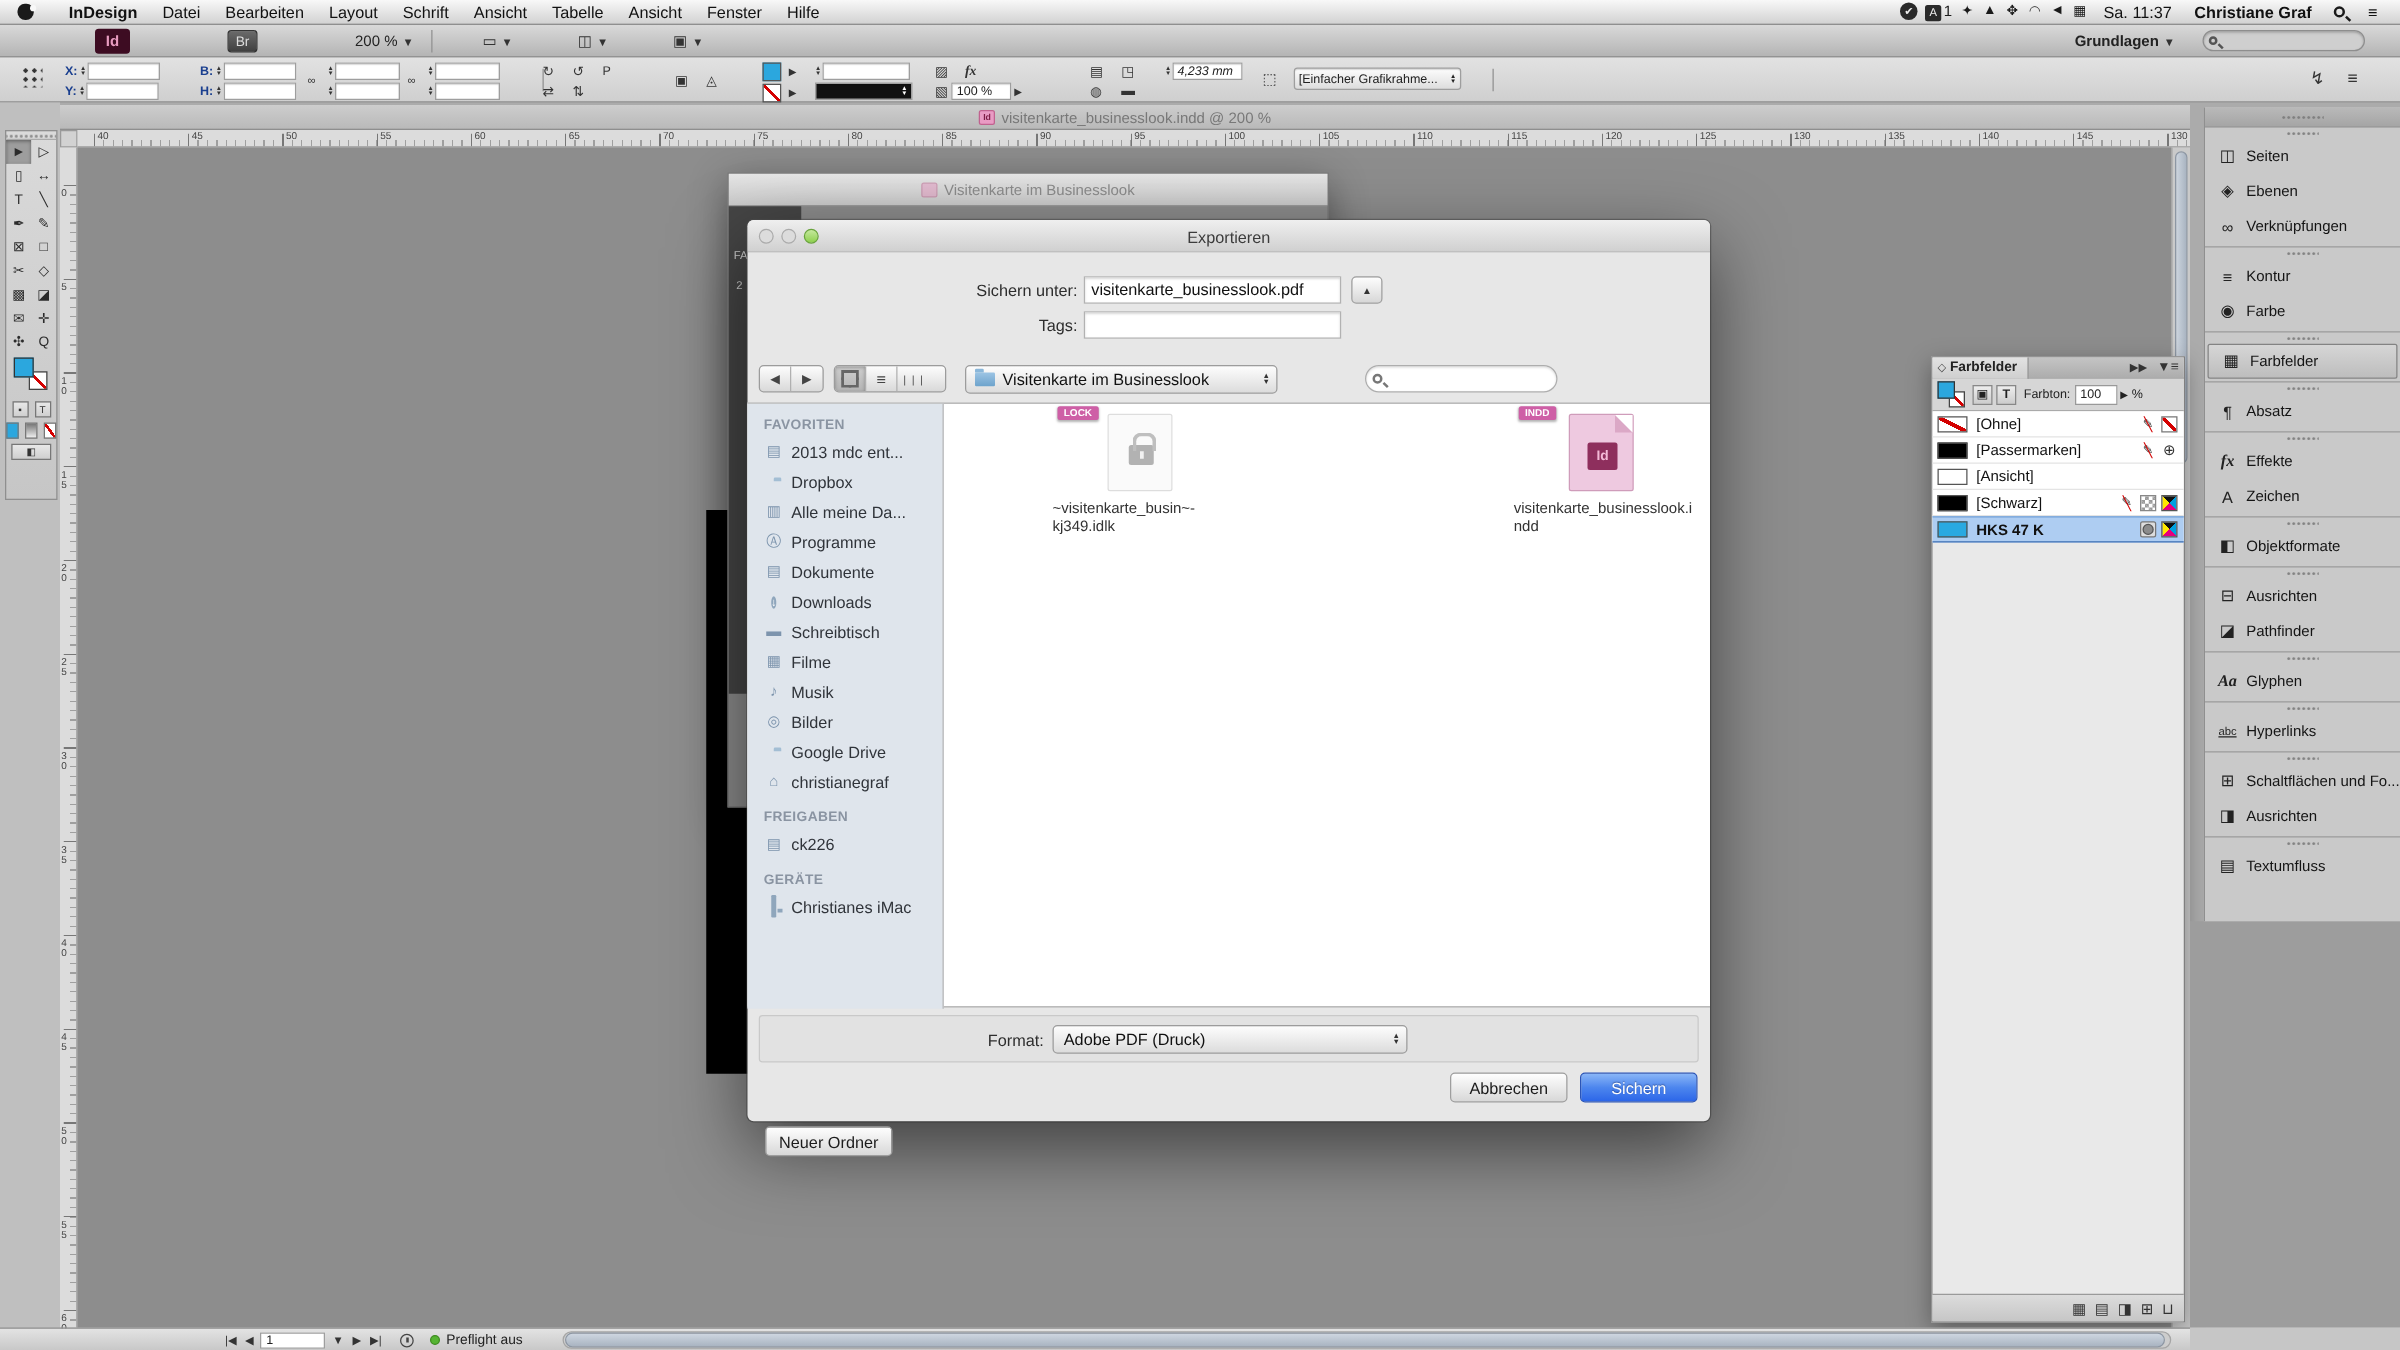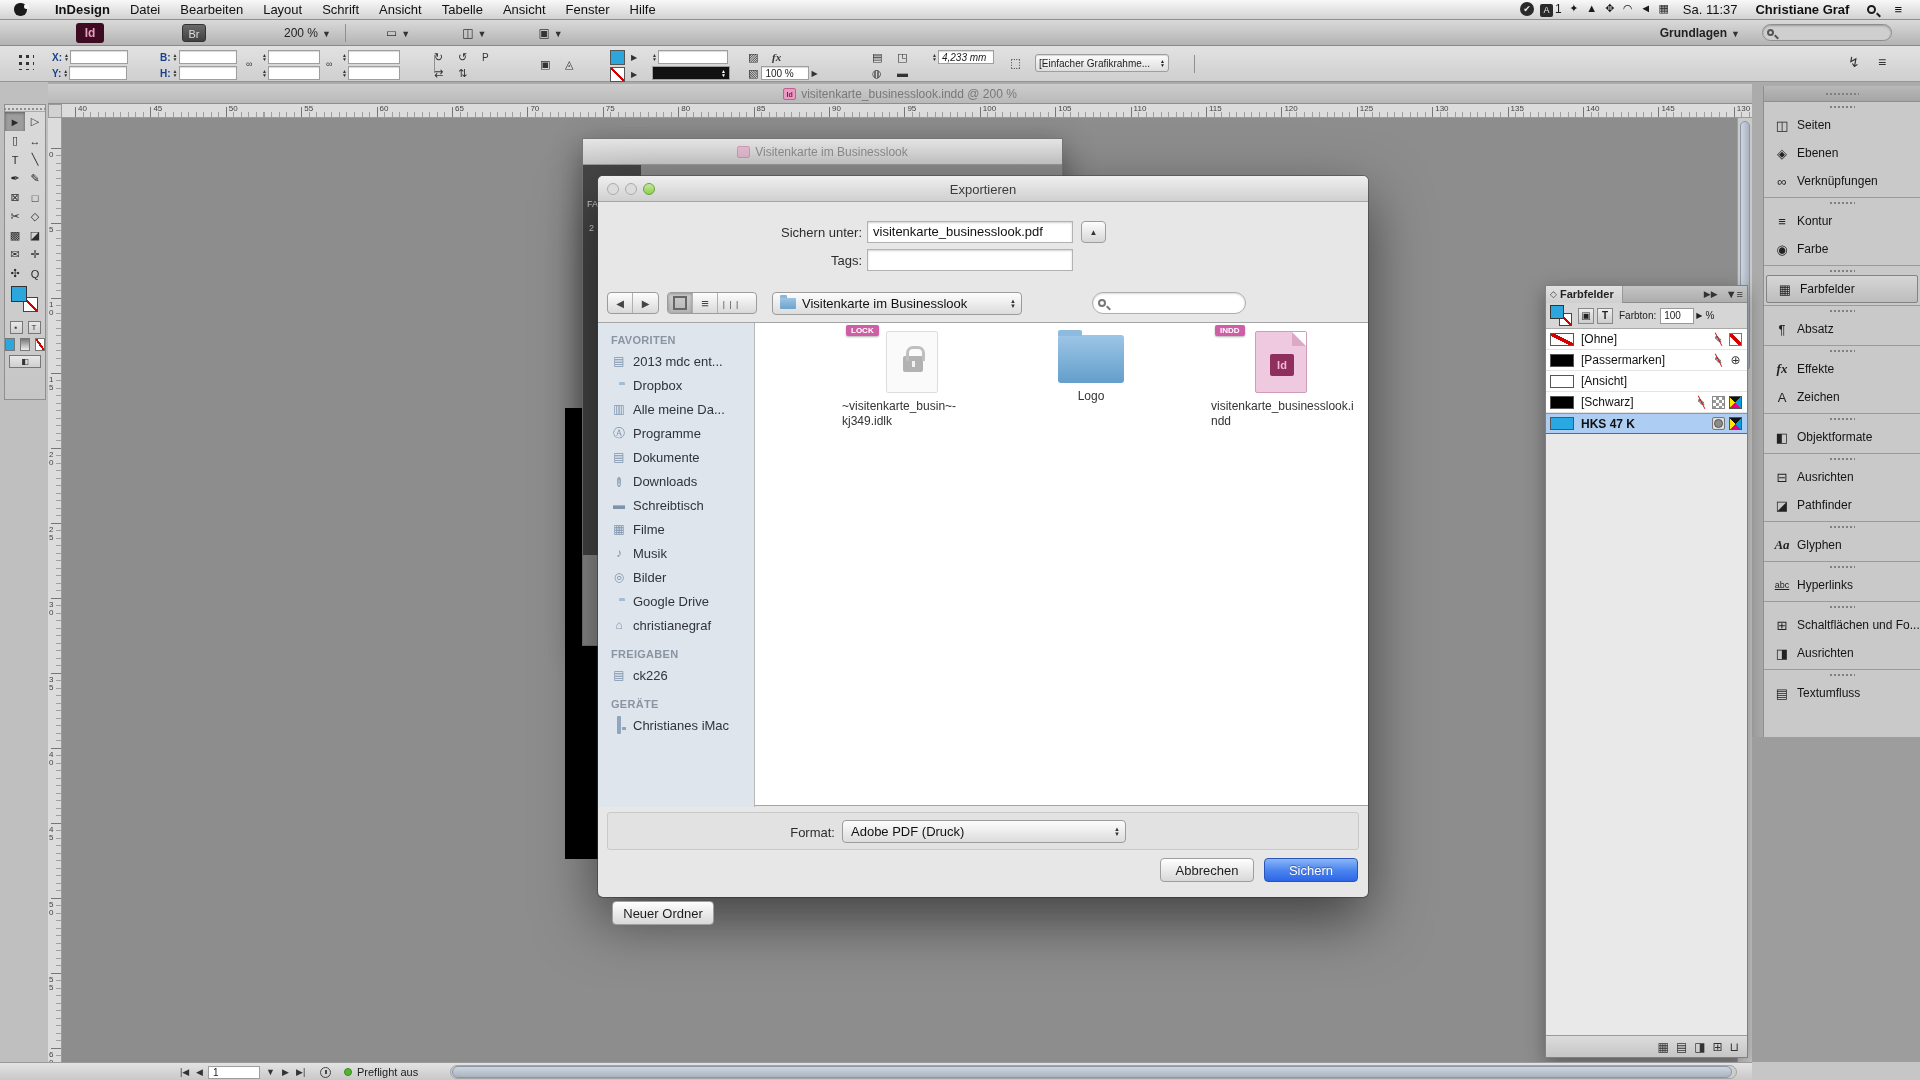--- a/index.html
+++ b/index.html
@@ -666,28 +666,20 @@
               <span class="badge-ribbon">LOCK</span>
               <div class="doc-shape">
                 <span class="padlock"></span>
               </div>
             </div>
             <div class="file-label leftal">
               <div>~visitenkarte_busin~-</div>
               <div>kj349.idlk</div>
             </div>
           </div>
-          <div class="file-item file-folder" style="left: 245px; top: 8px;">
-            <div style="position: relative;">
-              <div class="folder-big"></div>
-            </div>
-            <div class="file-label">
-              <div>Logo</div>
-            </div>
-          </div>
           <div class="file-item file-indd" style="left: 435px; top: 8px;">
             <div style="position: relative;">
               <span class="badge-ribbon">INDD</span>
               <div class="indd-shape">
                 <span class="indd-id">Id</span>
               </div>
             </div>
             <div class="file-label leftal">
               <div>visitenkarte_businesslook.i</div>
               <div>ndd</div>

